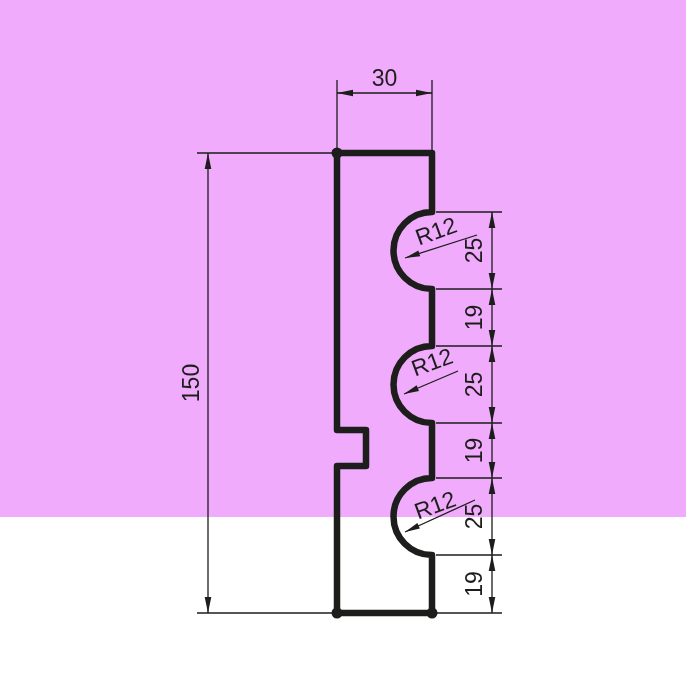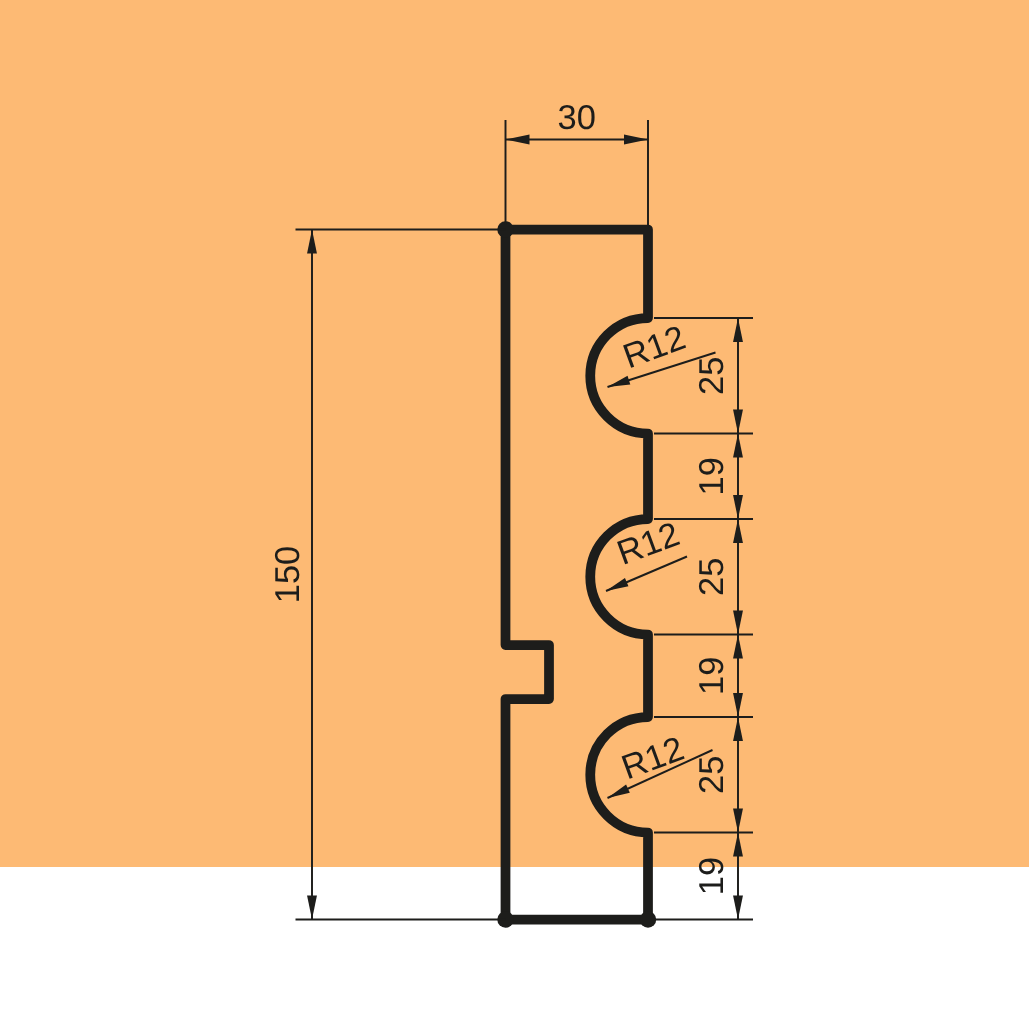--- a/index.html
+++ b/index.html
@@ -7,22 +7,22 @@
     padding: 0;
     background: #ffffff;
     width: 686px;
     height: 686px;
     overflow: hidden;
     font-family: "Liberation Sans", sans-serif;
   }
   .stage {
     position: relative;
     width: 686px;
-    height: 578px;
-    background: #fdba74;
+    height: 517px;
+    background: #f0abfc;
   }
   svg text {
     font-family: "Liberation Sans", sans-serif;
     font-size: 23px;
     fill: #1d1d1b;
   }
 </style>
 </head>
 <body>
 

